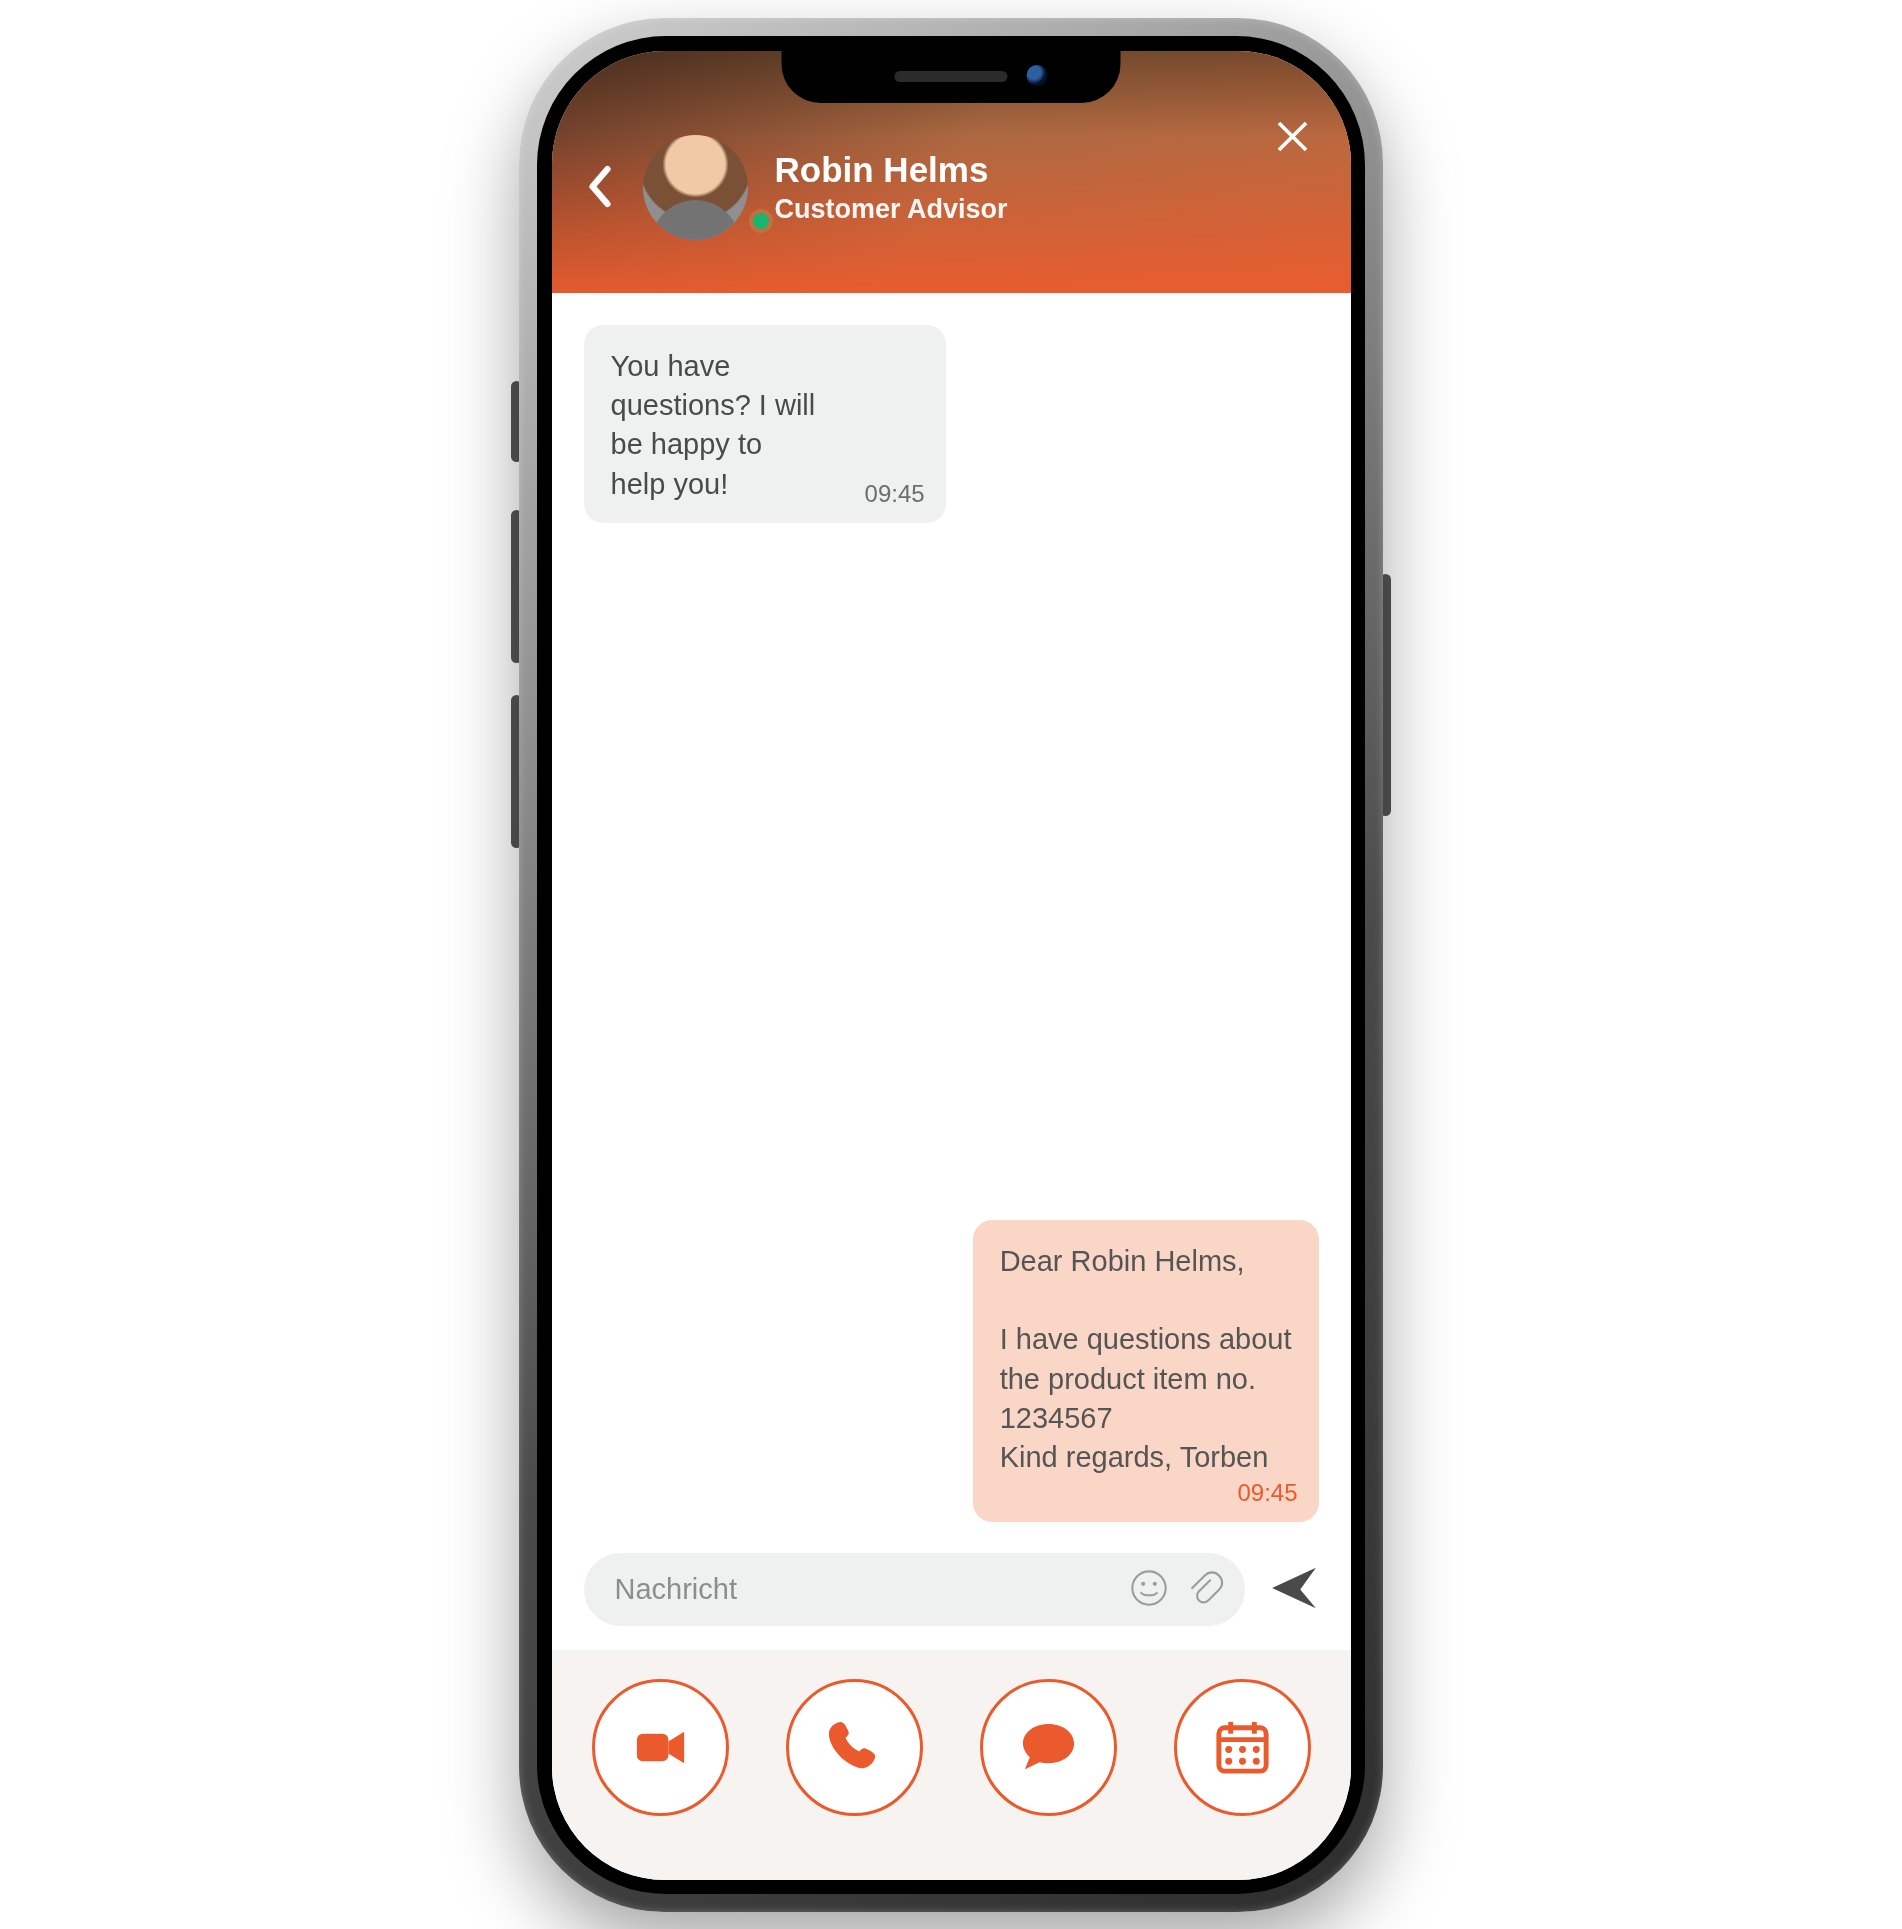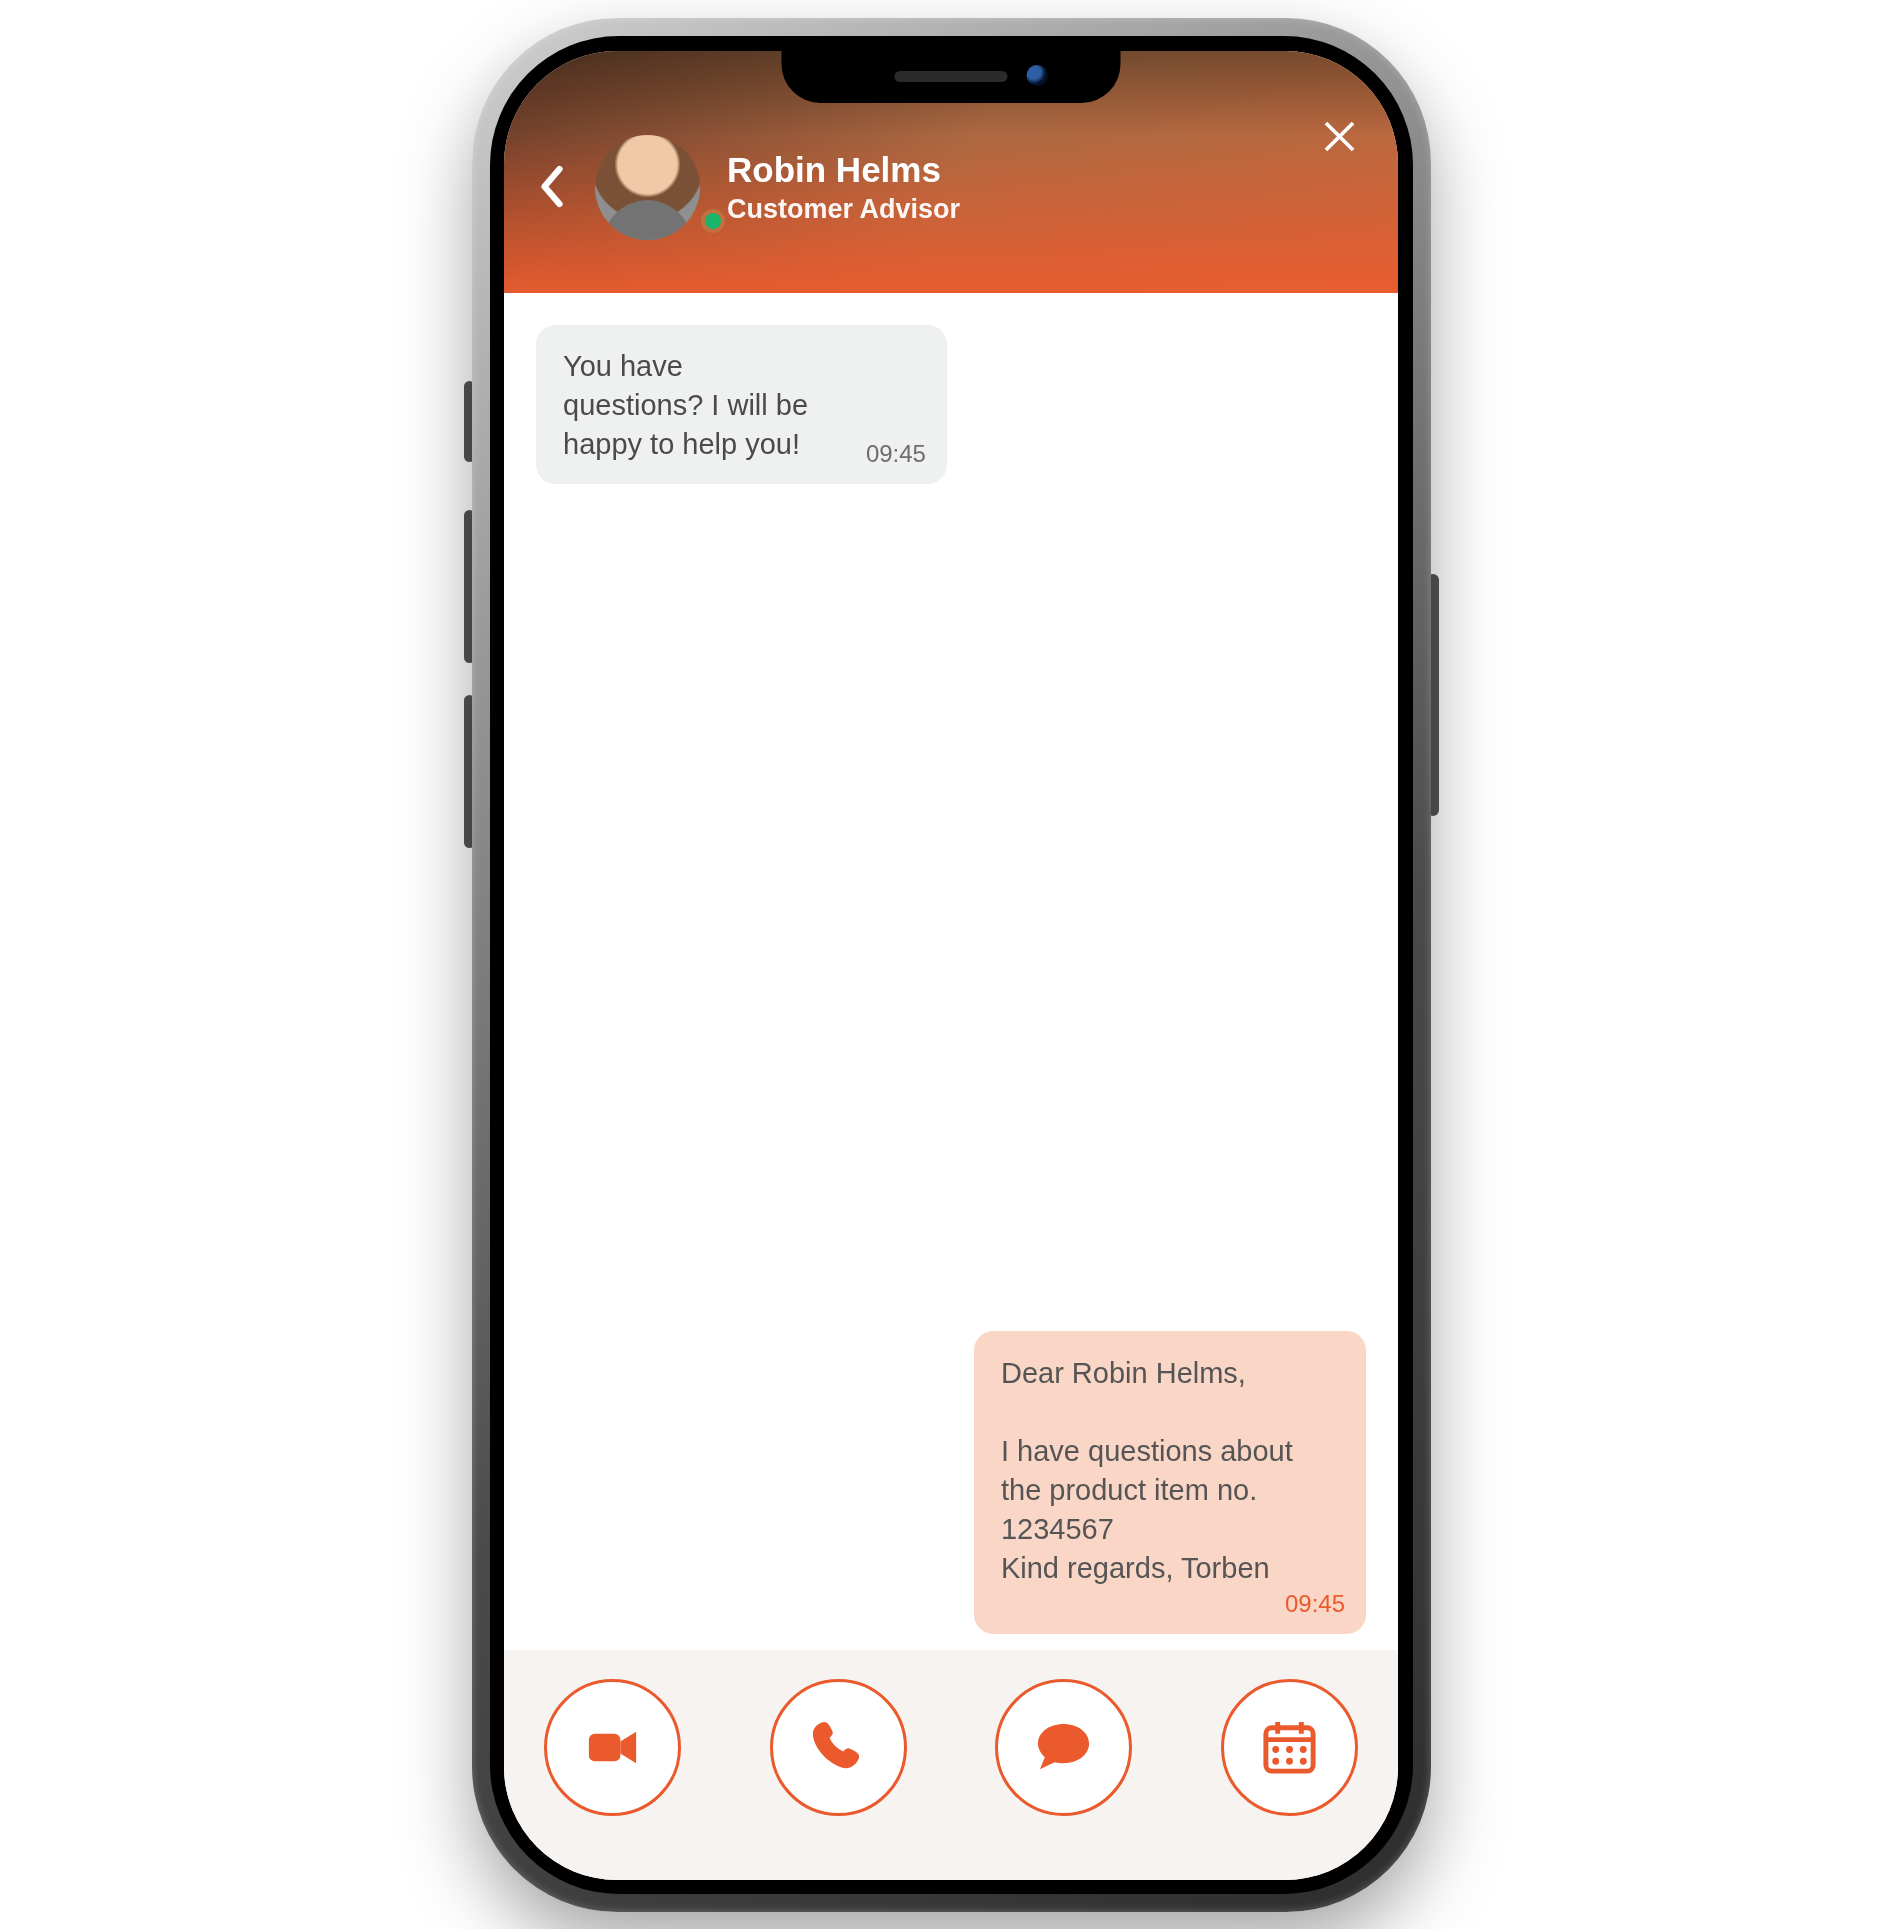--- a/index.html
+++ b/index.html
@@ -9,21 +9,21 @@
     background: #ffffff;
     display: flex;
     align-items: center;
     justify-content: center;
     width: 1902px;
     height: 1930px;
   }
   
   .stage {
     position: relative;
-    width: 959px;
+    width: 864px;
     height: 1894px;
   }
   .phone-outer {
     position: absolute;
     inset: 0;
     border-radius: 145px;
     background: linear-gradient(145deg,#cfcfcf 0%, #8d8d8d 30%, #4a4a4a 60%, #2d2d2d 100%);
     box-shadow: 0 32px 73px rgba(0,0,0,.35), inset 0 0 9.7px rgba(255,255,255,.25);
     padding: 18px;
   }
@@ -225,20 +225,43 @@
           </div>
           <div class="bubble out">
             <div class="body">Dear Robin Helms,
 
 I have questions about the product item no. 1234567
 Kind regards, Torben</div>
             <span class="ts">09:45</span>
           </div>
         </div>
 
+        <div class="composer">
+          <div class="msg-field">
+            <input class="msg-input" placeholder="Nachricht" style="">
+            <span class="field-icon">
+              <svg viewBox="0 0 48 48">
+                <circle cx="24" cy="24" r="20"></circle>
+                <circle cx="17" cy="19" r="2.5" fill="#9c9c9c" stroke="none"></circle>
+                <circle cx="31" cy="19" r="2.5" fill="#9c9c9c" stroke="none"></circle>
+                <path d="M14 29c3 5 17 5 20 0"></path>
+              </svg>
+            </span>
+            <span class="field-icon">
+              <svg viewBox="0 0 48 48">
+                <path d="M32 14 18 28c-3 3-3 8 0 11s8 3 11 0l13-13c5-5 5-12 0-17s-12-5-17 0L9 25"></path>
+              </svg>
+            </span>
+          </div>
+          <span class="send-btn">
+            <svg viewBox="0 0 64 64">
+              <path d="M4 32 60 6 40 34l20 24L4 32z M40 34 26 38"></path>
+            </svg>
+          </span>
+        </div>
 
         <div class="toolbar">
           <div class="tbtn">
             <svg viewBox="0 0 64 64">
               <rect x="8" y="18" width="32" height="28" rx="6"></rect>
               <path d="M40 26 56 16v32L40 38z"></path>
             </svg>
           </div>
           <div class="tbtn">
             <svg viewBox="0 0 64 64">

